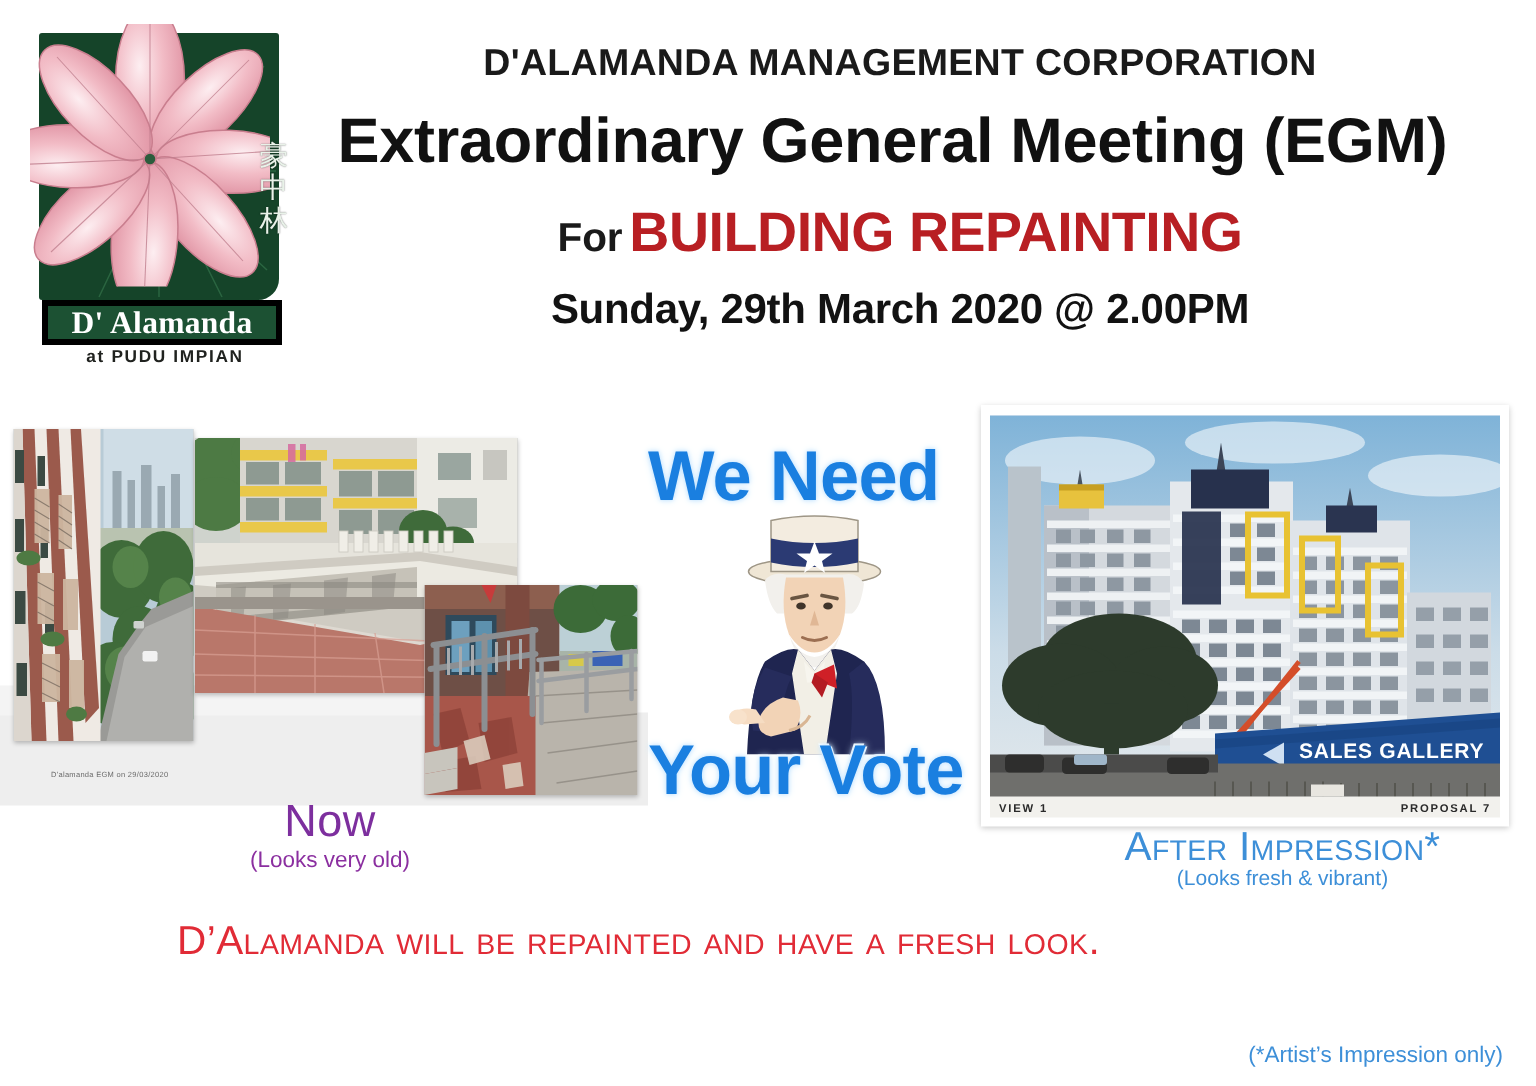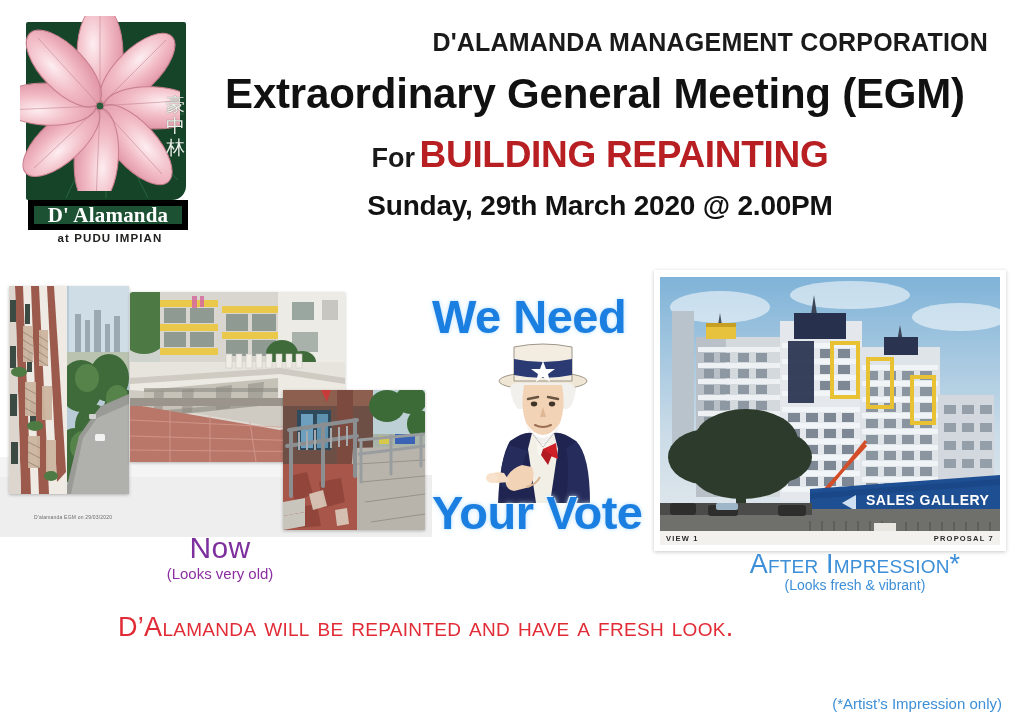--- a/index.html
+++ b/index.html
@@ -54,33 +54,33 @@
   .flower svg { display: block; }
   .logo-cn {
     position: absolute;
     right: 8px;
     top: 84px;
     width: 26px;
     color: #e9f2e9;
     font-family: "DejaVu Sans", sans-serif;
     font-size: 19px;
     line-height: 1.12;
-    text-align: left;
+    text-align: right;
     letter-spacing: 0;
     text-shadow: 0 0 1px rgba(0,0,0,.6);
     margin-left: 16px;
   }
   .logo-banner {
     position: absolute;
     left: 14px;
     top: 190px;
     width: 160px;
     height: 30px;
     background: #1c5133;
-    border: 6px solid #000000;
+    border: 4px solid #000000;
     box-sizing: border-box;
     display: flex;
     align-items: center;
     justify-content: center;
   }
   .logo-banner span {
     color: #ffffff;
     font-family: "Liberation Serif", serif;
     font-size: 21px;
     font-weight: 700;
@@ -95,24 +95,24 @@
     text-align: center;
     color: #20221f;
     font-size: 11.5px;
     font-weight: 700;
     letter-spacing: 1.1px;
   }
 
   
   .hdr-corp {
     position: absolute;
-    left: 188px;
+    left: 200px;
     top: 28px;
     width: 800px;
-    text-align: right;
+    text-align: center;
     font-size: 25px;
     font-weight: 700;
     color: #1a1a1a;
     letter-spacing: .2px;
     white-space: nowrap;
   }
   .hdr-title {
     position: absolute;
     left: 190px;
     top: 70px;

